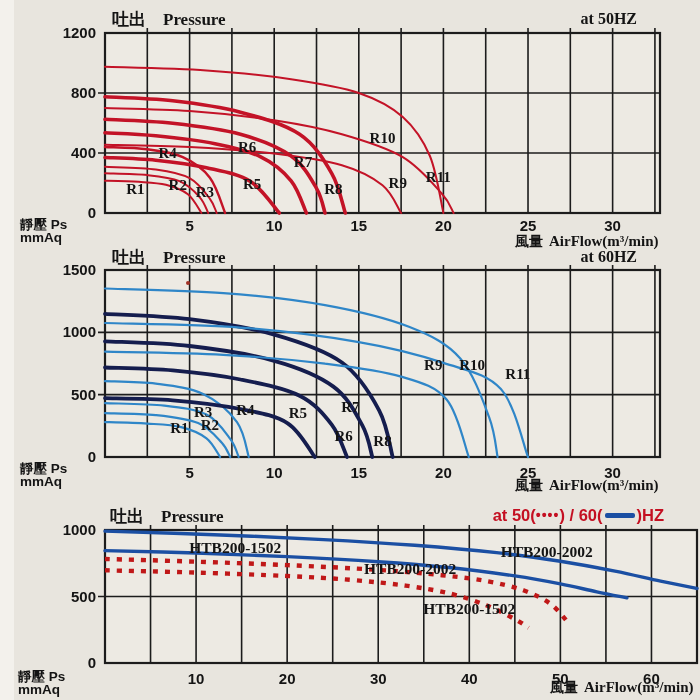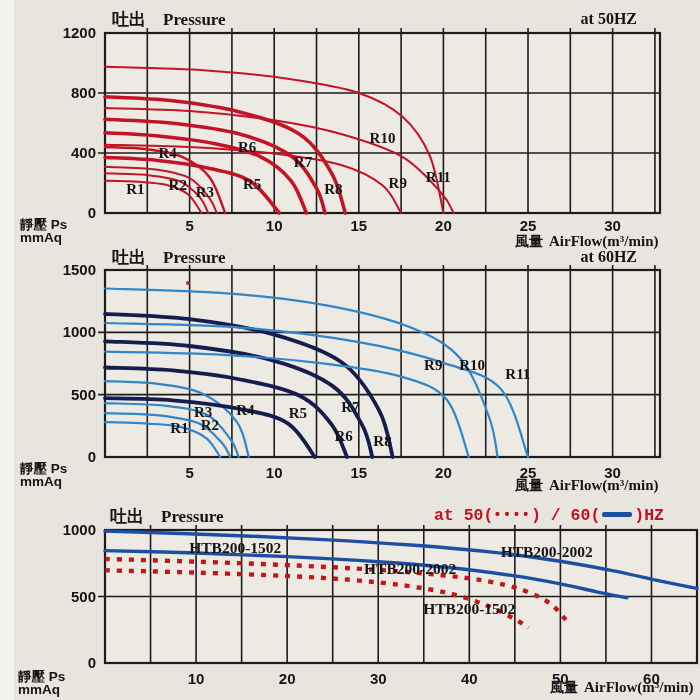--- a/index.html
+++ b/index.html
@@ -12,21 +12,21 @@
   .t-cjk{font-family:"Liberation Sans",sans-serif;font-weight:bold;font-size:17px;}
   .t-en{font-family:"Liberation Serif",serif;font-weight:bold;font-size:17px;}
   .t-corner{font-family:"Liberation Serif",serif;font-weight:bold;font-size:16px;}
   .t-unit{font-family:"Liberation Sans",sans-serif;font-weight:bold;font-size:13.5px;}
   .t-xname-cjk{font-family:"Liberation Sans",sans-serif;font-weight:bold;font-size:14px;}
   .t-xname-en{font-family:"Liberation Serif",serif;font-weight:bold;font-size:15px;}
   .tick{font-family:"Liberation Sans",sans-serif;font-weight:bold;font-size:15px;}
   .rlab{font-family:"Liberation Serif",serif;font-weight:bold;font-size:15px;}
   .clab{font-family:"Liberation Serif",serif;font-weight:bold;font-size:15.5px;}
   .legend-c{position:absolute;top:506px;right:36px;
-    font-family:Liberation Mono, monospace;font-weight:bold;font-size:16.5px;
+    font-family:Liberation Sans, sans-serif;font-weight:bold;font-size:16.5px;
     color:#c41022;white-space:nowrap;}
   .legend-c .dots{color:#c41022;letter-spacing:1px;font-size:14px;vertical-align:1px;}
   .legend-c .bar{display:inline-block;width:30px;height:5px;background:#1b4fa3;
     border-radius:2px;vertical-align:3px;margin:0 2px;}
 </style>
 </head>
 <body>
 
 <div class="stage">
   <div class="margin-strip"></div>

